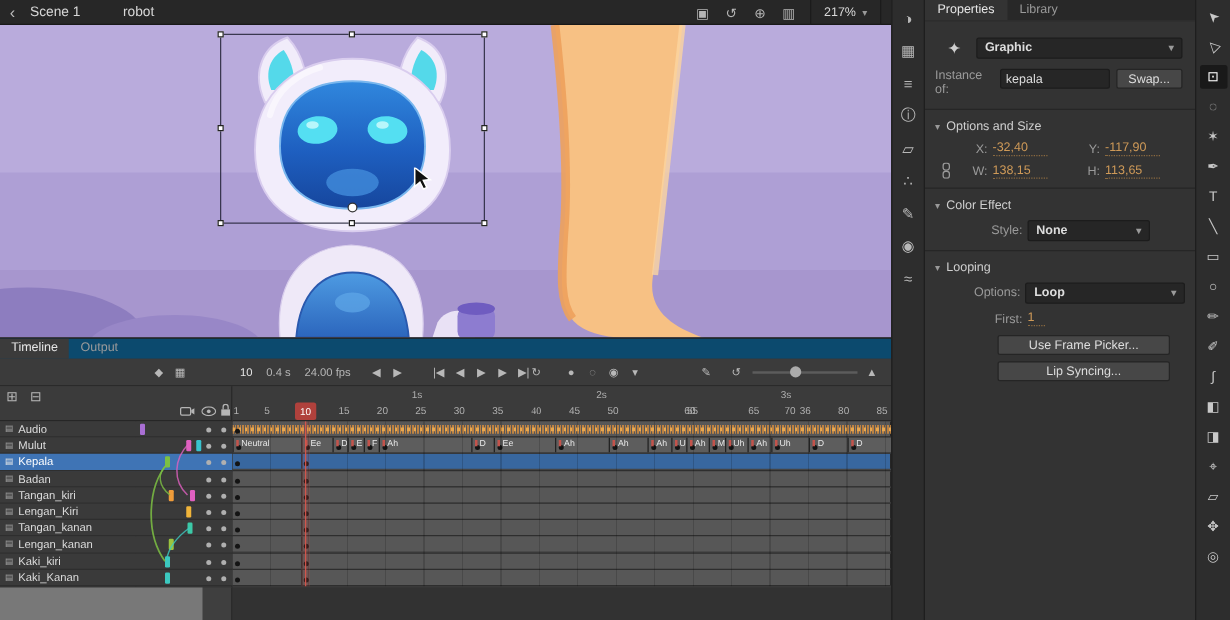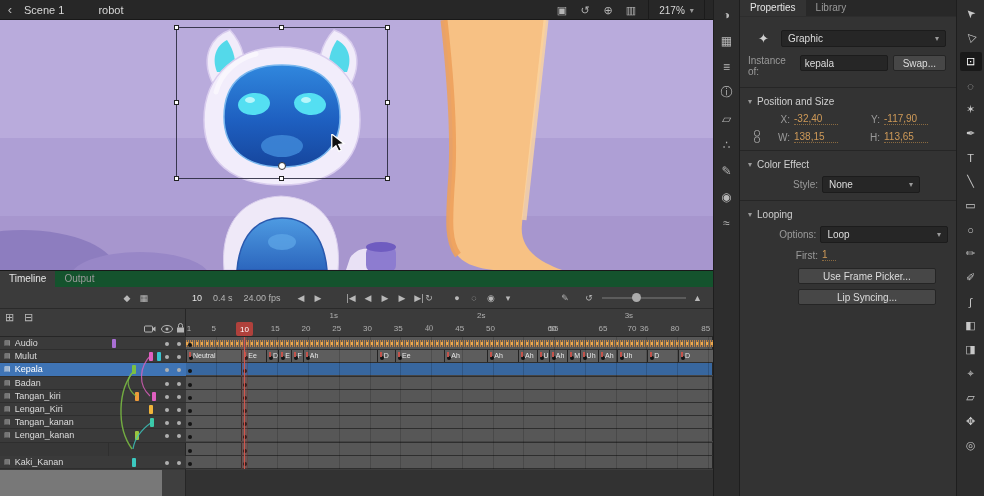--- a/index.html
+++ b/index.html
@@ -30,21 +30,21 @@
   #panel-strip{position:absolute;left:713px;top:0;width:27px;height:496px;background:#2d2d2d;border-left:1px solid #1e1e1e;border-right:1px solid #1e1e1e;display:flex;flex-direction:column;align-items:center;padding-top:6px;gap:9px;}
   .strip-icon{width:18px;height:17px;display:flex;align-items:center;justify-content:center;color:#b8b8b8;font-size:12px;}
 
   
   #properties{position:absolute;left:740px;top:0;width:216px;height:496px;background:#333;}
   .props-tabs{height:17px;background:#282828;display:flex;align-items:stretch;border-bottom:1px solid #2d2d2d;}
   .ptab{padding:2px 10px;font-size:10px;color:#9a9a9a;}
   .ptab.active{background:#333;color:#e6e6e6;}
   .sym-row{margin:13px 10px 8px 18px;display:flex;align-items:center;gap:12px;}
   .sym-icon{color:#cfcfcf;font-size:13px;}
-  .dd{height:17px;background:#262626;border:1px solid #1c1c1c;border-radius:2px;display:flex;align-items:center;padding:0 6px;font-size:10px;color:#ddd;}
+  .dd{height:17px;background:#262626;border:1px solid #1c1c1c;border-radius:2px;display:flex;align-items:center;padding:0 6px;font-size:10px;color:#ddd;font-weight:bold;}
   .dd .chev{margin-left:auto;}
   .dd-grow{flex:1;}
   .inst-row{margin:0 10px 10px 8px;display:flex;align-items:flex-start;gap:5px;font-size:10px;color:#9a9a9a;}
   .txt{width:88px;height:16px;background:#262626;border:1px solid #1c1c1c;border-radius:2px;color:#ddd;font-size:10px;padding:0 4px;}
   .btn-sm{height:16px;padding:0 9px;background:#474747;border:1px solid #252525;border-radius:2px;color:#ddd;font-size:10px;}
   .divider{border:none;border-top:1px solid #262626;margin:4px 0;}
   .section-h{display:flex;align-items:center;gap:5px;padding:4px 8px 3px;font-size:10px;color:#cfcfcf;}
   .tri{color:#999;font-size:8px;}
   .field-row{position:relative;display:flex;align-items:center;padding:3px 8px 3px 34px;font-size:10px;color:#9a9a9a;gap:4px;}
   .flbl{width:16px;text-align:right;}
@@ -55,21 +55,21 @@
   .dd-sm{width:98px;} .dd-md{width:132px;}
   .big-btn{display:block;margin:4px 8px 5px 58px;width:138px;height:16px;background:#474747;border:1px solid #252525;border-radius:2px;color:#ddd;font-size:10px;text-align:center;line-height:13px;}
 
   
   #tools{position:absolute;left:956px;top:0;width:28px;height:496px;background:#2d2d2d;border-left:1px solid #1e1e1e;display:flex;flex-direction:column;align-items:center;padding-top:4px;gap:5px;}
   .tool{width:22px;height:19px;display:flex;align-items:center;justify-content:center;color:#c8c8c8;font-size:11px;border-radius:2px;}
   .tool.active{background:#191919;color:#fff;}
 
   
   #timeline{position:absolute;left:0;top:270px;width:713px;height:226px;background:#383838;border-top:1px solid #181818;}
-  .tl-tabs{height:16px;background:#14532d;display:flex;}
+  .tl-tabs{height:16px;background:#0c4a6e;display:flex;}
   .tab{padding:2px 9px;font-size:10px;color:#9a9a9a;}
   .tab.active{background:#3b3b3b;color:#e6e6e6;}
   .tl-toolbar{position:absolute;left:0;top:16px;width:713px;height:22px;background:#3b3b3b;border-bottom:1px solid #2a2a2a;}
   .tbar-group{position:absolute;top:0;height:22px;display:flex;align-items:center;gap:7px;}
   .tbar-icon{color:#b8b8b8;font-size:9px;display:inline-block;text-align:center;min-width:10px;}
   .tl-frameinfo{position:absolute;left:192px;top:0;height:22px;display:flex;align-items:center;gap:11px;font-size:9px;color:#b5b5b5;}
   .tl-frameinfo .cur{color:#e5e5e5;}
   .tl-slider{position:absolute;left:602px;top:10px;width:84px;height:2px;background:#5c5c5c;}
   .tl-slider-handle{position:absolute;left:30px;top:-4px;width:9px;height:9px;border-radius:50%;background:#ababab;}
   .tl-zoomfit{position:absolute;left:693px;top:6px;color:#b8b8b8;font-size:9px;}
@@ -354,20 +354,27 @@
             <span class="dotc" style="left: 165px;"></span>
             <span class="dotc" style="left: 177px;"></span>
           </div>
           <div class="layer-row" style="top: 92.4px;">
             <span class="layer-icon">▤</span>
             <span class="layer-name">Lengan_kanan</span>
             <span class="ptag" style="left: 135px; background: rgb(155, 196, 62);"></span>
             <span class="dotc" style="left: 165px;"></span>
             <span class="dotc" style="left: 177px;"></span>
           </div>
+          <div class="layer-row" style="top: 105.6px;">
+            <span class="layer-icon">▤</span>
+            <span class="layer-name">Kaki_kiri</span>
+            <span class="ptag" style="left: 132px; background: rgb(60, 201, 192);"></span>
+            <span class="dotc" style="left: 165px;"></span>
+            <span class="dotc" style="left: 177px;"></span>
+          </div>
           <div class="layer-row" style="top: 118.8px;">
             <span class="layer-icon">▤</span>
             <span class="layer-name">Kaki_Kanan</span>
             <span class="ptag" style="left: 132px; background: rgb(60, 201, 192);"></span>
             <span class="dotc" style="left: 165px;"></span>
             <span class="dotc" style="left: 177px;"></span>
           </div>
         </div>
       <div class="frames-pane">
           <div class="frame-row" style="top: 0px;">
@@ -571,21 +578,21 @@
 
     <div class="inst-row">
       <span>Instance of:</span>
       <input class="txt" value="kepala" style="">
       <button class="btn-sm">Swap...</button>
     </div>
 
     <hr class="divider">
     <div class="section-h">
       <span class="tri">▾</span>
-      <span>Position and Size</span>
+      <span>Options and Size</span>
     </div>
     <div class="field-row">
       <span class="flbl">X:</span>
       <span class="hot">-32,40</span>
       <span class="flbl gap-y">Y:</span>
       <span class="hot">-117,90</span>
     </div>
     <div class="field-row">
       <svg class="link-icon" width="10" height="13">
         <rect x="2.5" y="0.5" width="5" height="5.5" rx="2" fill="none" stroke="#9a9a9a"></rect>

